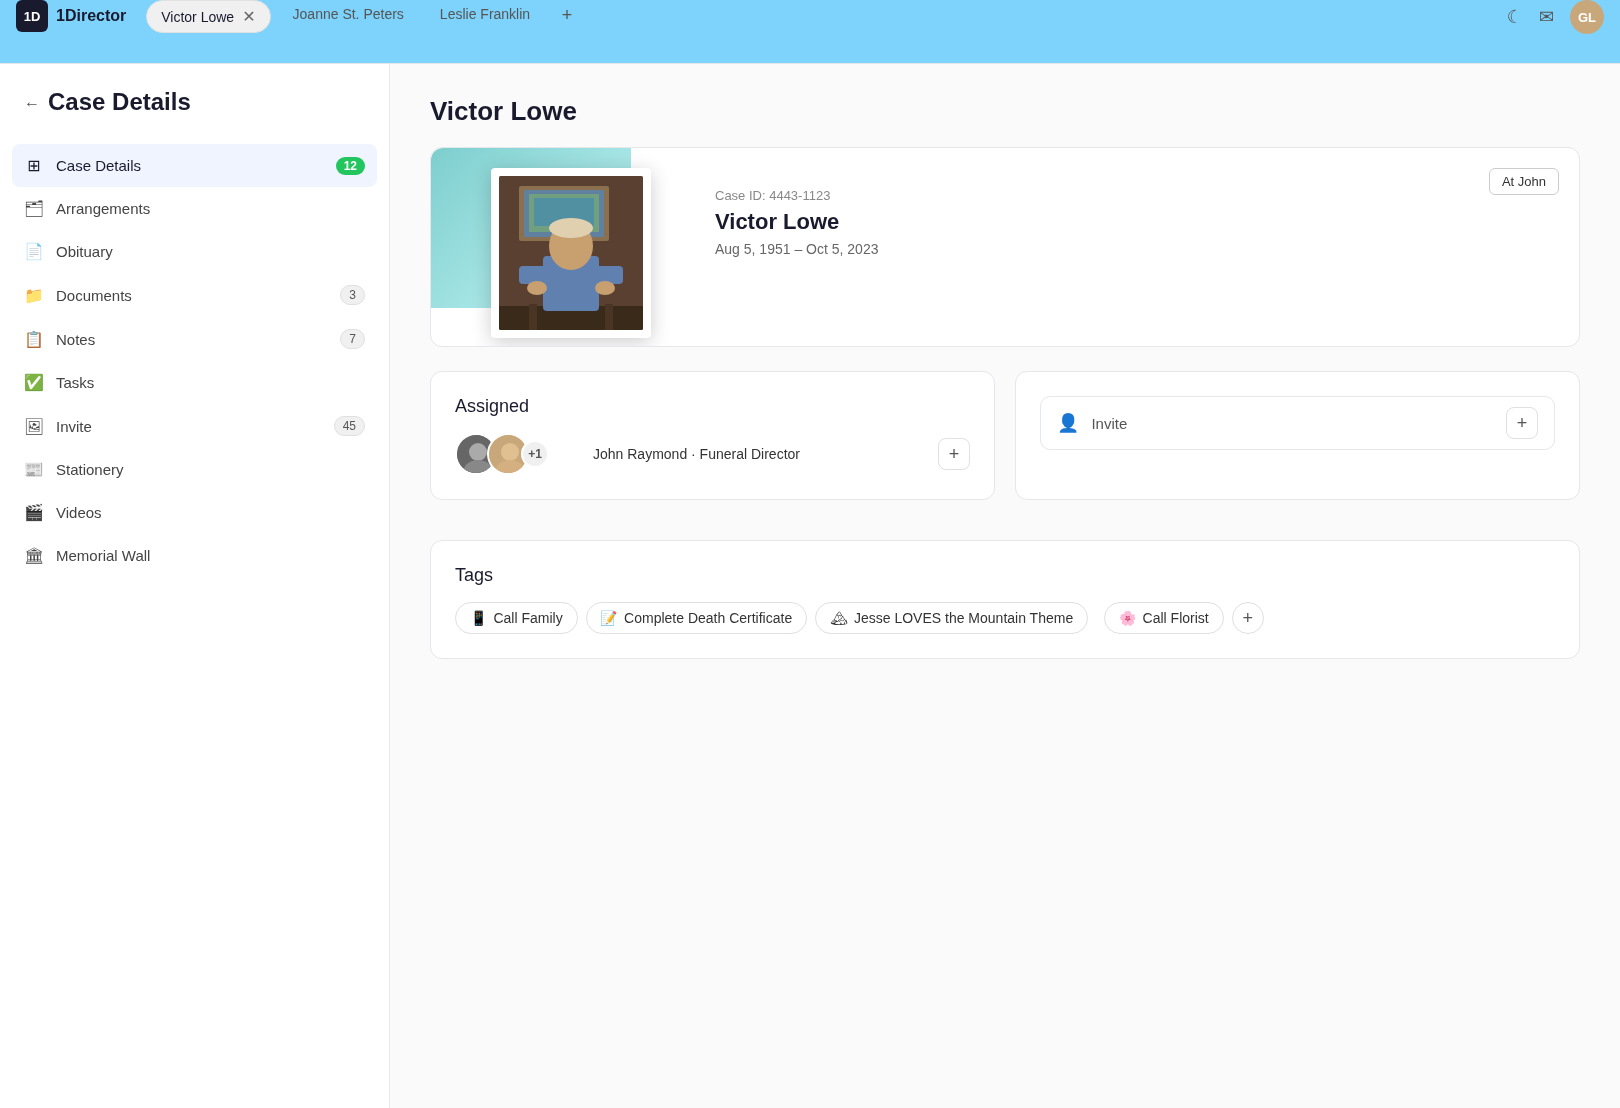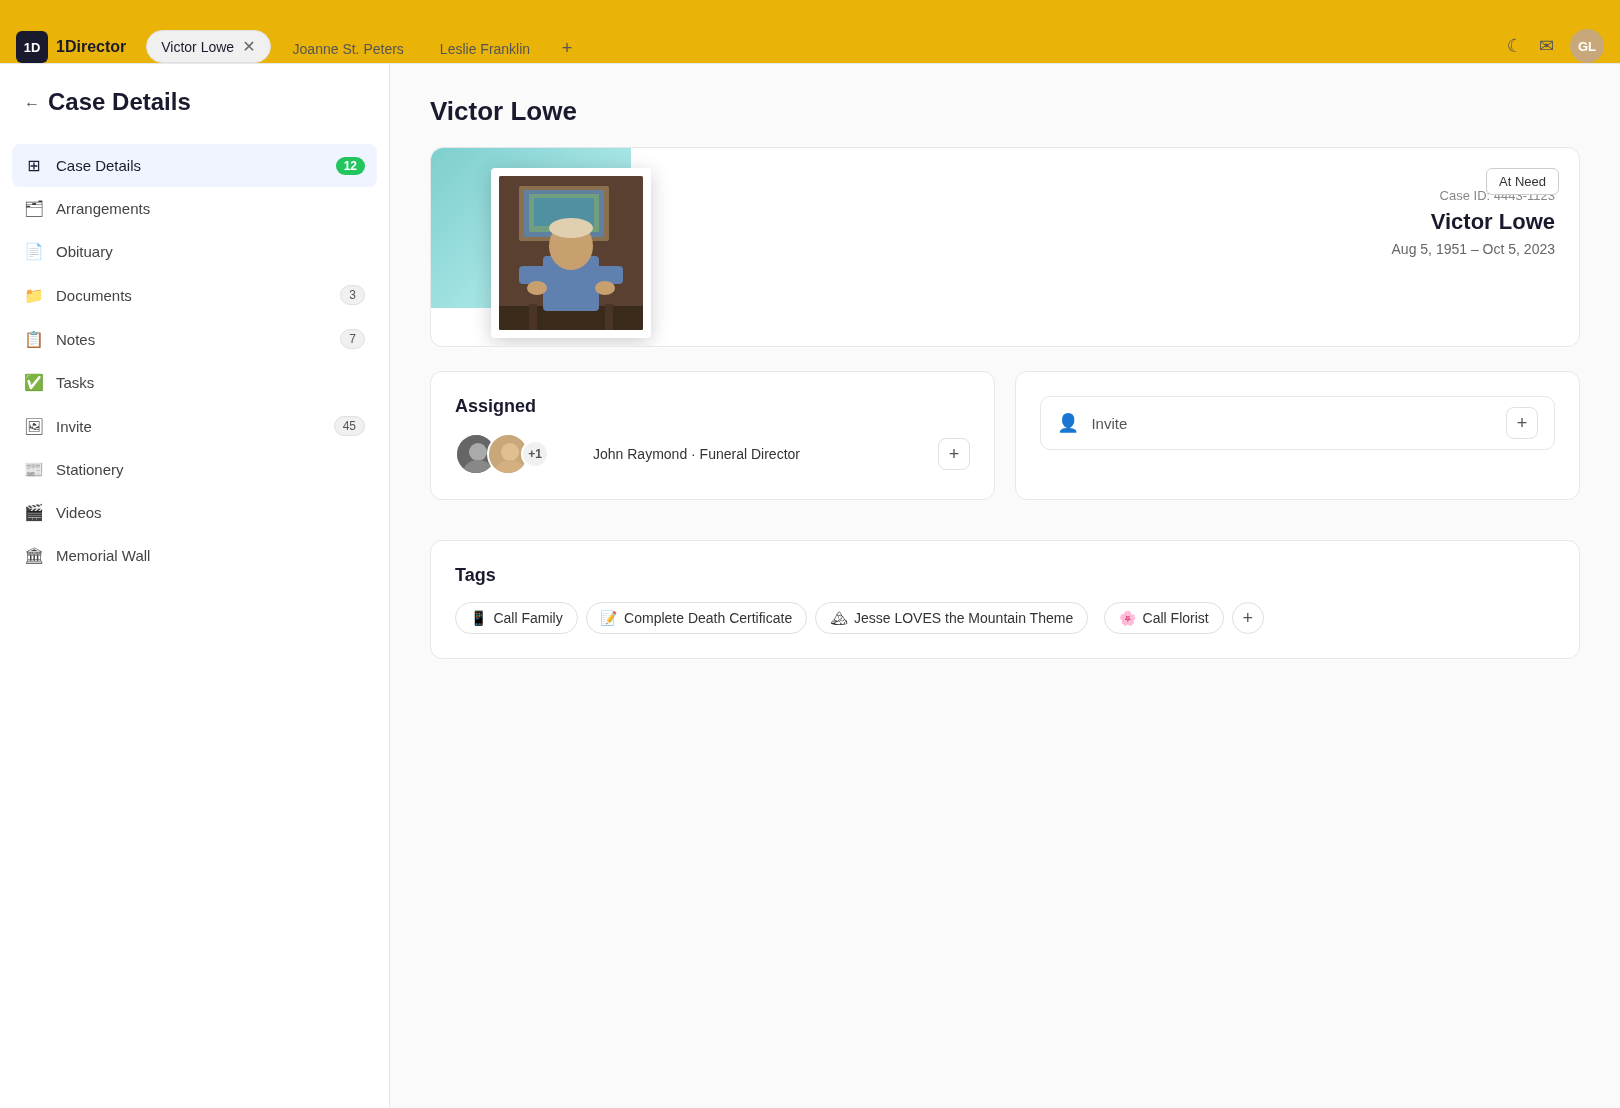--- a/index.html
+++ b/index.html
@@ -1,19 +1,19 @@
 <!DOCTYPE html>
 <html><head>
   <meta charset="utf-8">
   <style>
     * { box-sizing: border-box; margin: 0; padding: 0; }
     body { font-family: -apple-system, BlinkMacSystemFont, 'Segoe UI', sans-serif; background: #f5f5f5; color: #1a1a2e; height: 1108px; width: 1620px; overflow: hidden; }
 
     
-    .topbar { display: flex; align-items: flex-end; background: #eab308; border-bottom: 1px solid #e5e7eb; height: 64px; padding: 0 16px; gap: 8px; }
+    .topbar { display: flex; align-items: flex-start; background: #7dd3fc; border-bottom: 1px solid #e5e7eb; height: 64px; padding: 0 16px; gap: 8px; }
     .logo-area { display: flex; align-items: center; gap: 8px; margin-right: 12px; }
     .logo-circle { width: 32px; height: 32px; background: #1a1a2e; border-radius: 6px; display: flex; align-items: center; justify-content: center; color: #fff; font-weight: 700; font-size: 13px; flex-shrink: 0; }
     .app-name { font-weight: 700; font-size: 16px; color: #1a1a2e; }
     .tab-active { background: #f0f0f0; border-radius: 20px; padding: 6px 14px; font-size: 14px; font-weight: 500; display: flex; align-items: center; gap: 8px; border: 1px solid #e0e0e0; }
     .tab-close { color: #666; cursor: pointer; font-size: 16px; }
     .tab-inactive { padding: 6px 14px; font-size: 14px; color: #555; cursor: pointer; }
     .tab-add { width: 30px; height: 30px; border-radius: 50%; display: flex; align-items: center; justify-content: center; color: #555; font-size: 18px; cursor: pointer; }
     .topbar-right { margin-left: auto; display: flex; align-items: center; gap: 16px; }
     .topbar-icon { font-size: 18px; color: #555; cursor: pointer; }
     .avatar { width: 34px; height: 34px; border-radius: 50%; background: #c8a87a; display: flex; align-items: center; justify-content: center; color: #fff; font-size: 13px; font-weight: 600; }
@@ -35,29 +35,29 @@
 
     
     .main { flex: 1; overflow-y: auto; padding: 32px 40px; background: #fafafa; }
     .page-title { font-size: 26px; font-weight: 700; color: #1a1a2e; margin-bottom: 20px; }
 
     
     .case-card { background: #fff; border-radius: 12px; border: 1px solid #e5e7eb; padding: 24px; margin-bottom: 24px; position: relative; overflow: hidden; min-height: 200px; }
     .case-card-bg { position: absolute; top: 0; left: 0; width: 200px; height: 160px; background: linear-gradient(135deg, #7ecece 0%, #a8e6e6 60%, #b8f0f0 100%); border-radius: 12px 0 0 0; }
     .photo-frame { position: absolute; top: 20px; left: 60px; width: 160px; height: 170px; background: #fff; border-radius: 4px; box-shadow: 0 4px 20px rgba(0,0,0,0.2); padding: 8px; }
     .photo-inner { width: 100%; height: 100%; background: linear-gradient(160deg, #8b6343 0%, #a0735a 30%, #5a4433 60%, #6b5040 80%, #4a3525 100%); border-radius: 2px; overflow: hidden; display: flex; align-items: flex-end; justify-content: center; }
-    .case-info { margin-left: 260px; padding-top: 16px; text-align: right; }
+    .case-info { margin-left: 260px; padding-top: 16px; }
     .case-id { font-size: 13px; color: #888; margin-bottom: 6px; }
     .case-name { font-size: 22px; font-weight: 700; color: #1a1a2e; margin-bottom: 6px; }
     .case-dates { font-size: 14px; color: #666; }
     .at-need-badge { position: absolute; top: 20px; right: 20px; border: 1.5px solid #ccc; border-radius: 6px; padding: 5px 12px; font-size: 13px; color: #333; background: #fff; }
 
     
     .section-card { background: #fff; border-radius: 12px; border: 1px solid #e5e7eb; padding: 24px; margin-bottom: 20px; }
-    .section-title { font-size: 18px; font-weight: 700; color: #1a1a2e; margin-bottom: 16px; }
+    .section-title { font-size: 18px; font-weight: 400; color: #1a1a2e; margin-bottom: 16px; }
 
     
     .two-col { display: grid; grid-template-columns: 1fr 1fr; gap: 20px; margin-bottom: 20px; }
 
     
     .assigned-row { display: flex; align-items: center; gap: 10px; }
     .assigned-avatars { display: flex; align-items: center; }
     .assigned-avatar { width: 42px; height: 42px; border-radius: 50%; border: 2px solid #fff; overflow: hidden; margin-right: -10px; flex-shrink: 0; }
     .assigned-avatar-1 { background: linear-gradient(135deg, #666 0%, #888 100%); }
     .assigned-avatar-2 { background: linear-gradient(135deg, #c8a87a 0%, #e0c090 100%); }
@@ -210,21 +210,21 @@
             <rect x="30" y="128" width="8" height="26" fill="#4a3525"></rect>
             <rect x="106" y="128" width="8" height="26" fill="#4a3525"></rect>
           </svg>
         </div>
       </div>
       <div class="case-info">
         <div class="case-id">Case ID: 4443-1123</div>
         <div class="case-name">Victor Lowe</div>
         <div class="case-dates">Aug 5, 1951 – Oct 5, 2023</div>
       </div>
-      <div class="at-need-badge">At Need</div>
+      <div class="at-need-badge">At John</div>
     </div>
 
     <div class="two-col">
       <div class="section-card">
         <div class="section-title">Assigned</div>
         <div class="assigned-row">
           <div class="assigned-avatars">
             <div class="assigned-avatar assigned-avatar-1">
               <svg viewBox="0 0 42 42" width="42" height="42">
                 <circle cx="21" cy="21" r="21" fill="#666"></circle>

